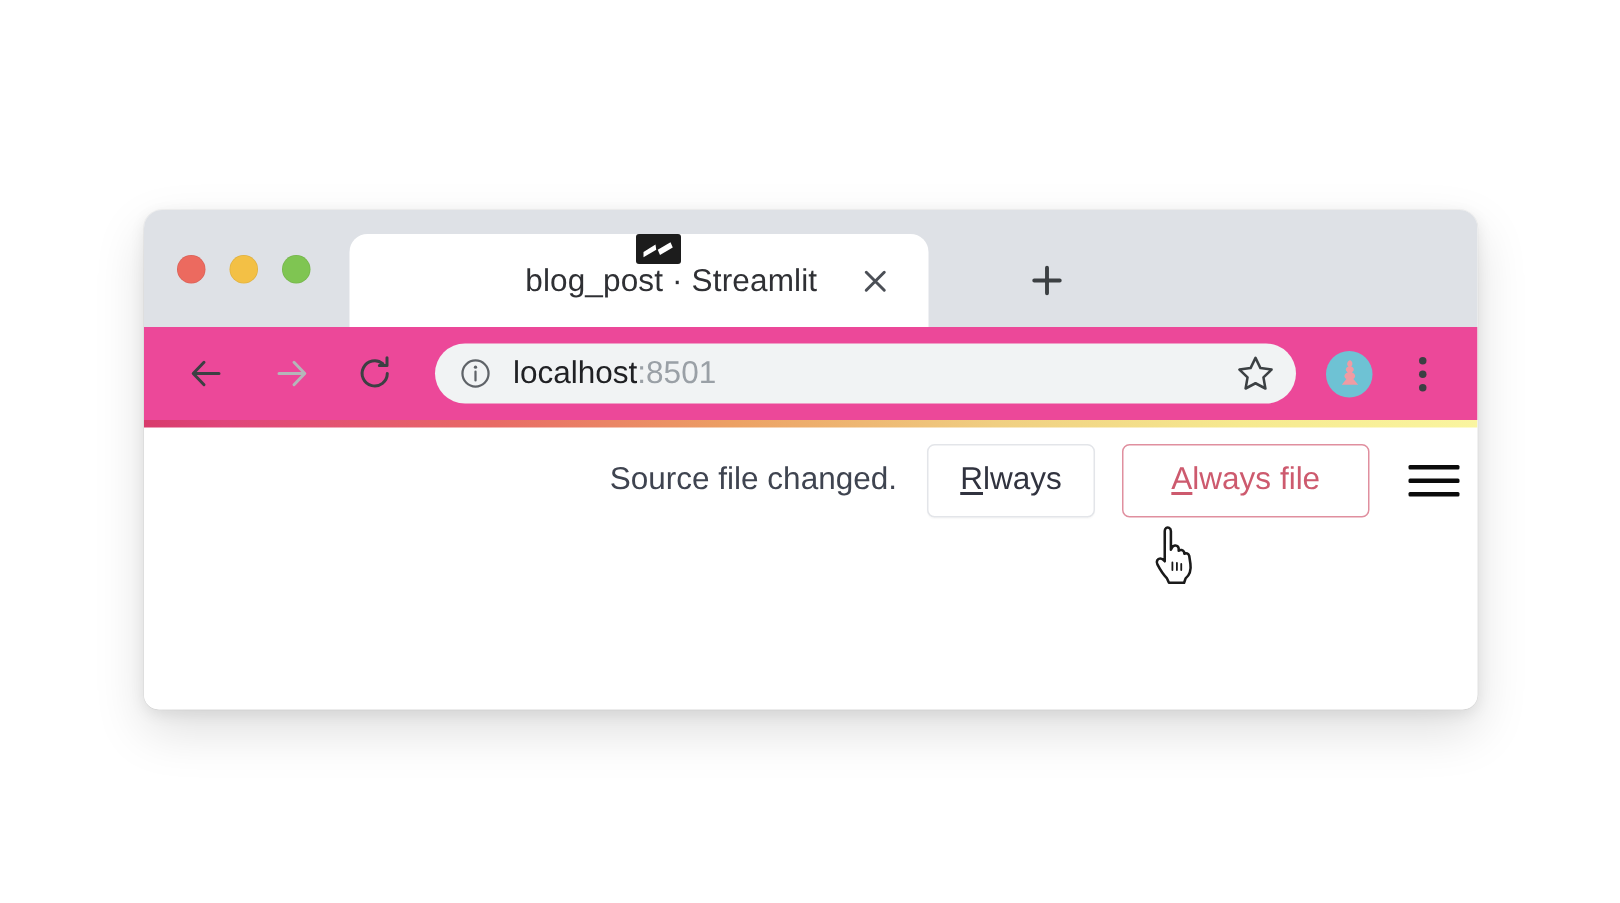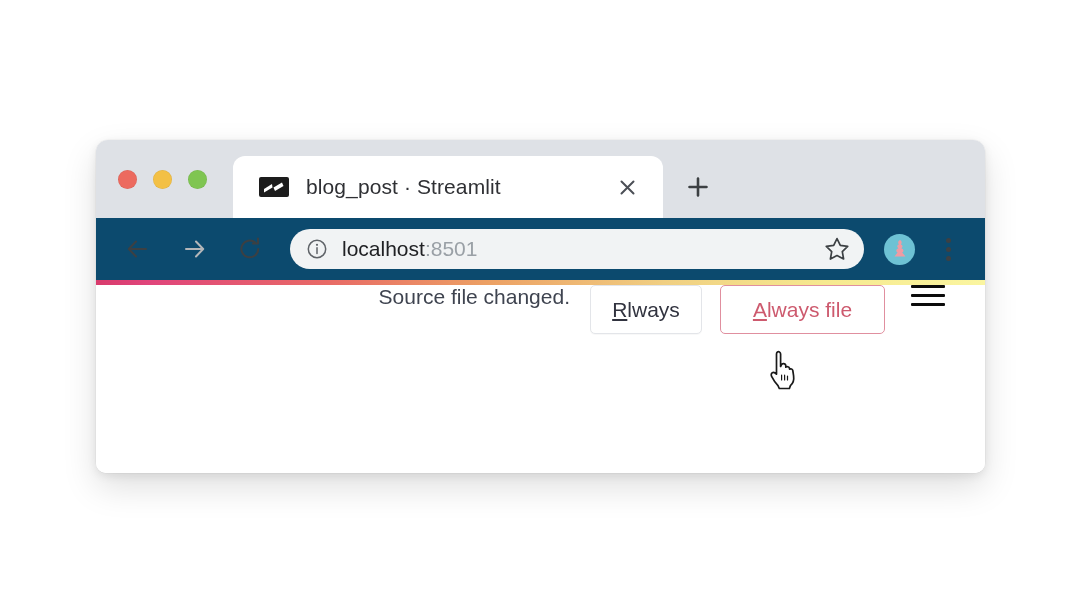--- a/index.html
+++ b/index.html
@@ -54,28 +54,29 @@
     border-radius: 50%;
   }
   .tl-red    { background: #ec6a5f; box-shadow: inset 0 0 0 0.5px rgba(0,0,0,0.08); }
   .tl-yellow { background: #f3c045; box-shadow: inset 0 0 0 0.5px rgba(0,0,0,0.08); }
   .tl-green  { background: #7fc552; box-shadow: inset 0 0 0 0.5px rgba(0,0,0,0.08); }
 
   .tab {
     position: absolute;
     left: 137px;
     bottom: 0;
-    width: 430px;
+    width: 386px;
     height: 62px;
     background: #ffffff;
     border-radius: 12px 12px 0 0;
     display: flex;
     align-items: center;
     padding: 0 0 0 26px;
     box-sizing: border-box;
+    flex-direction: column;
   }
   .favicon {
     width: 30px;
     height: 20px;
     background: #1c1c1c;
     border-radius: 2px;
     flex: 0 0 auto;
     position: relative;
     display: flex;
     align-items: center;
@@ -109,21 +110,21 @@
     width: 34px;
     height: 34px;
     display: flex;
     align-items: center;
     justify-content: center;
   }
 
   
   .toolbar {
     height: 62px;
-    background: #0c4a6e;
+    background: #ec4899;
     display: flex;
     align-items: center;
     padding: 0 20px 0 22px;
     box-sizing: border-box;
   }
   .nav-btn {
     width: 40px;
     height: 40px;
     display: flex;
     align-items: center;
@@ -223,22 +224,23 @@
       #f6e98f 82%,
       #faf5a0 100%);
   }
   .status-bar {
     position: absolute;
     top: 5px;
     left: 0;
     right: 0;
     height: 70px;
     display: flex;
+    align-items: center;
     justify-content: flex-end;
-    padding-right: 40px;
+    padding-right: 12px;
     box-sizing: border-box;
   }
   .status-text {
     font-size: 21px;
     color: #3f4450;
     margin-right: 20px;
     white-space: nowrap;
   }
   .btn-rerun {
     height: 49px;

